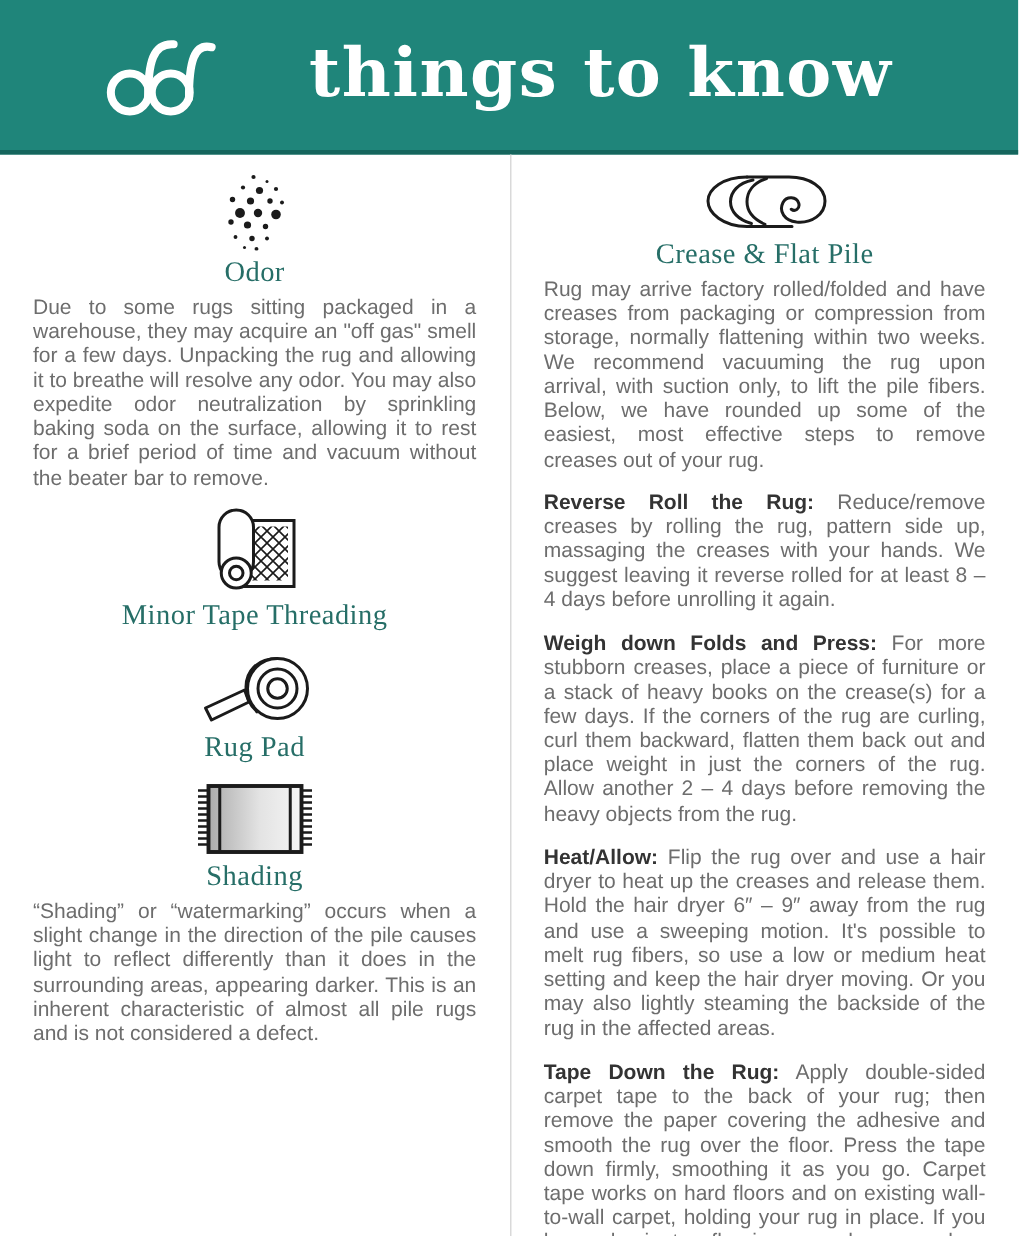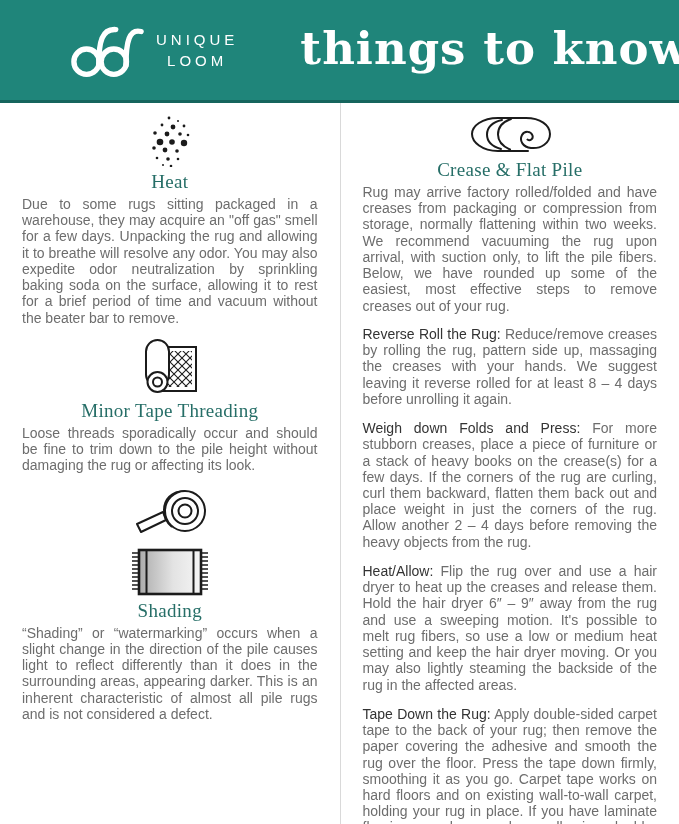--- a/index.html
+++ b/index.html
@@ -33,43 +33,39 @@
     font-size:19px;margin:2px 0 3px 0;letter-spacing:.3px;
   }
   .sec-body{
     font-size:14px;line-height:1.16;color:#6d6d6d;text-align:justify;
     margin:0;
   }
   .tip{
     font-size:14px;line-height:1.16;color:#6d6d6d;text-align:justify;
     margin:0 0 13px 0;
   }
-  .tip-label{color:#333333;font-weight:normal;margin-top:48px;}
+  .tip-label{color:#333333;font-weight:bold;margin-top:48px;}
   .ic{stroke:#1b1b1b;fill:none;stroke-width:2;}
   .ic-fillw{fill:#ffffff;stroke:#1b1b1b;stroke-width:2;}
 </style>
 </head>
 <body>
 
 <div class="page">
 
   <header class="header">
     <div class="logo">
       <svg width="74" height="58" viewBox="0 0 76 58">
         <g fill="none" stroke="#ffffff" stroke-width="5.5" stroke-linecap="round">
           <circle cx="17" cy="41" r="13"></circle>
           <path d="M29.5 45 C29.5 20 33 7 47 8"></path>
           <circle cx="45" cy="41" r="13"></circle>
           <path d="M57.5 45 C57.5 20 61 7 73 10"></path>
         </g>
       </svg>
-      <div class="brand-text">
-        <div>UNIQUE</div>
-        <div>LOOM</div>
-      </div>
     </div>
     <h1 class="header-title">things to know</h1>
   </header>
 
   <main class="content">
 
     <section class="col col-left">
 
       <div class="sec">
         <div class="icon-wrap">
@@ -91,53 +87,53 @@
                 <circle cx="24" cy="35" r="2.4"></circle>
               <circle cx="36" cy="36" r="1.8"></circle>
                 <circle cx="16" cy="43" r="1.3"></circle>
               <circle cx="27" cy="44" r="1.8"></circle>
                 <circle cx="37" cy="44" r="1.3"></circle>
               <circle cx="22" cy="50" r="1"></circle>
                 <circle cx="30" cy="51" r="1.3"></circle>
             </g>
           </svg>
         </div>
-        <h2 class="sec-title">Heat</h2>
+        <h2 class="sec-title">Odor</h2>
         <p class="sec-body">Due to some rugs sitting packaged in a warehouse, they may acquire an "off gas" smell for a few days. Unpacking the rug and allowing it to breathe will resolve any odor. You may also expedite odor neutralization by sprinkling baking soda on the surface, allowing it to rest for a brief period of time and vacuum without the beater bar to remove.</p>
       </div>
 
       <div class="sec">
         <div class="icon-wrap">
           <svg width="64" height="58" viewBox="0 0 64 58">
             <defs>
               <pattern id="xh" width="8" height="8" patternUnits="userSpaceOnUse">
                 <path d="M0 0 L8 8 M8 0 L0 8" stroke="#1b1b1b" stroke-width="1.1"></path>
               </pattern>
             </defs>
             <rect x="18" y="9" width="40" height="44" class="ic-fillw"></rect>
             <rect x="27" y="13" width="27" height="36" fill="url(#xh)" stroke="none"></rect>
             <rect x="8" y="2" width="23" height="46" rx="11.5" class="ic-fillw"></rect>
             <circle cx="19.5" cy="44" r="10" class="ic-fillw"></circle>
             <circle cx="19.5" cy="44" r="4.5" class="ic"></circle>
           </svg>
         </div>
         <h2 class="sec-title">Minor Tape Threading</h2>
-        <p class="sec-body">Loose threads sporadically occur and should be fine to trim down to the pile height without damaging the rug or affecting its look.</p>
       </div>
 
       <div class="sec">
         <div class="icon-wrap">
           <svg width="74" height="50" viewBox="0 0 74 50">
             <path d="M33 34 L8 46 L4 38 L30 26 Z" class="ic-fillw" stroke-linejoin="round"></path>
             <path d="M52 5 C38 5 31 14 31 24 C31 31 34 37 39 41" class="ic"></path>
             <circle cx="52" cy="25" r="20" class="ic-fillw"></circle>
             <circle cx="52" cy="25" r="13" class="ic"></circle>
             <circle cx="52" cy="25" r="6.5" class="ic"></circle>
           </svg>
         </div>
+        <h2 class="sec-title">Rug Pad</h2>
       </div>
 
       <div class="sec">
         <div class="icon-wrap">
           <svg width="78" height="48" viewBox="0 0 78 48">
             <defs>
               <linearGradient id="shadegrad" x1="0" y1="0" x2="1" y2="0">
                 <stop offset="0" stop-color="#ababab"></stop>
                 <stop offset="0.55" stop-color="#e3e3e3"></stop>
                 <stop offset="1" stop-color="#f5f5f5"></stop>

